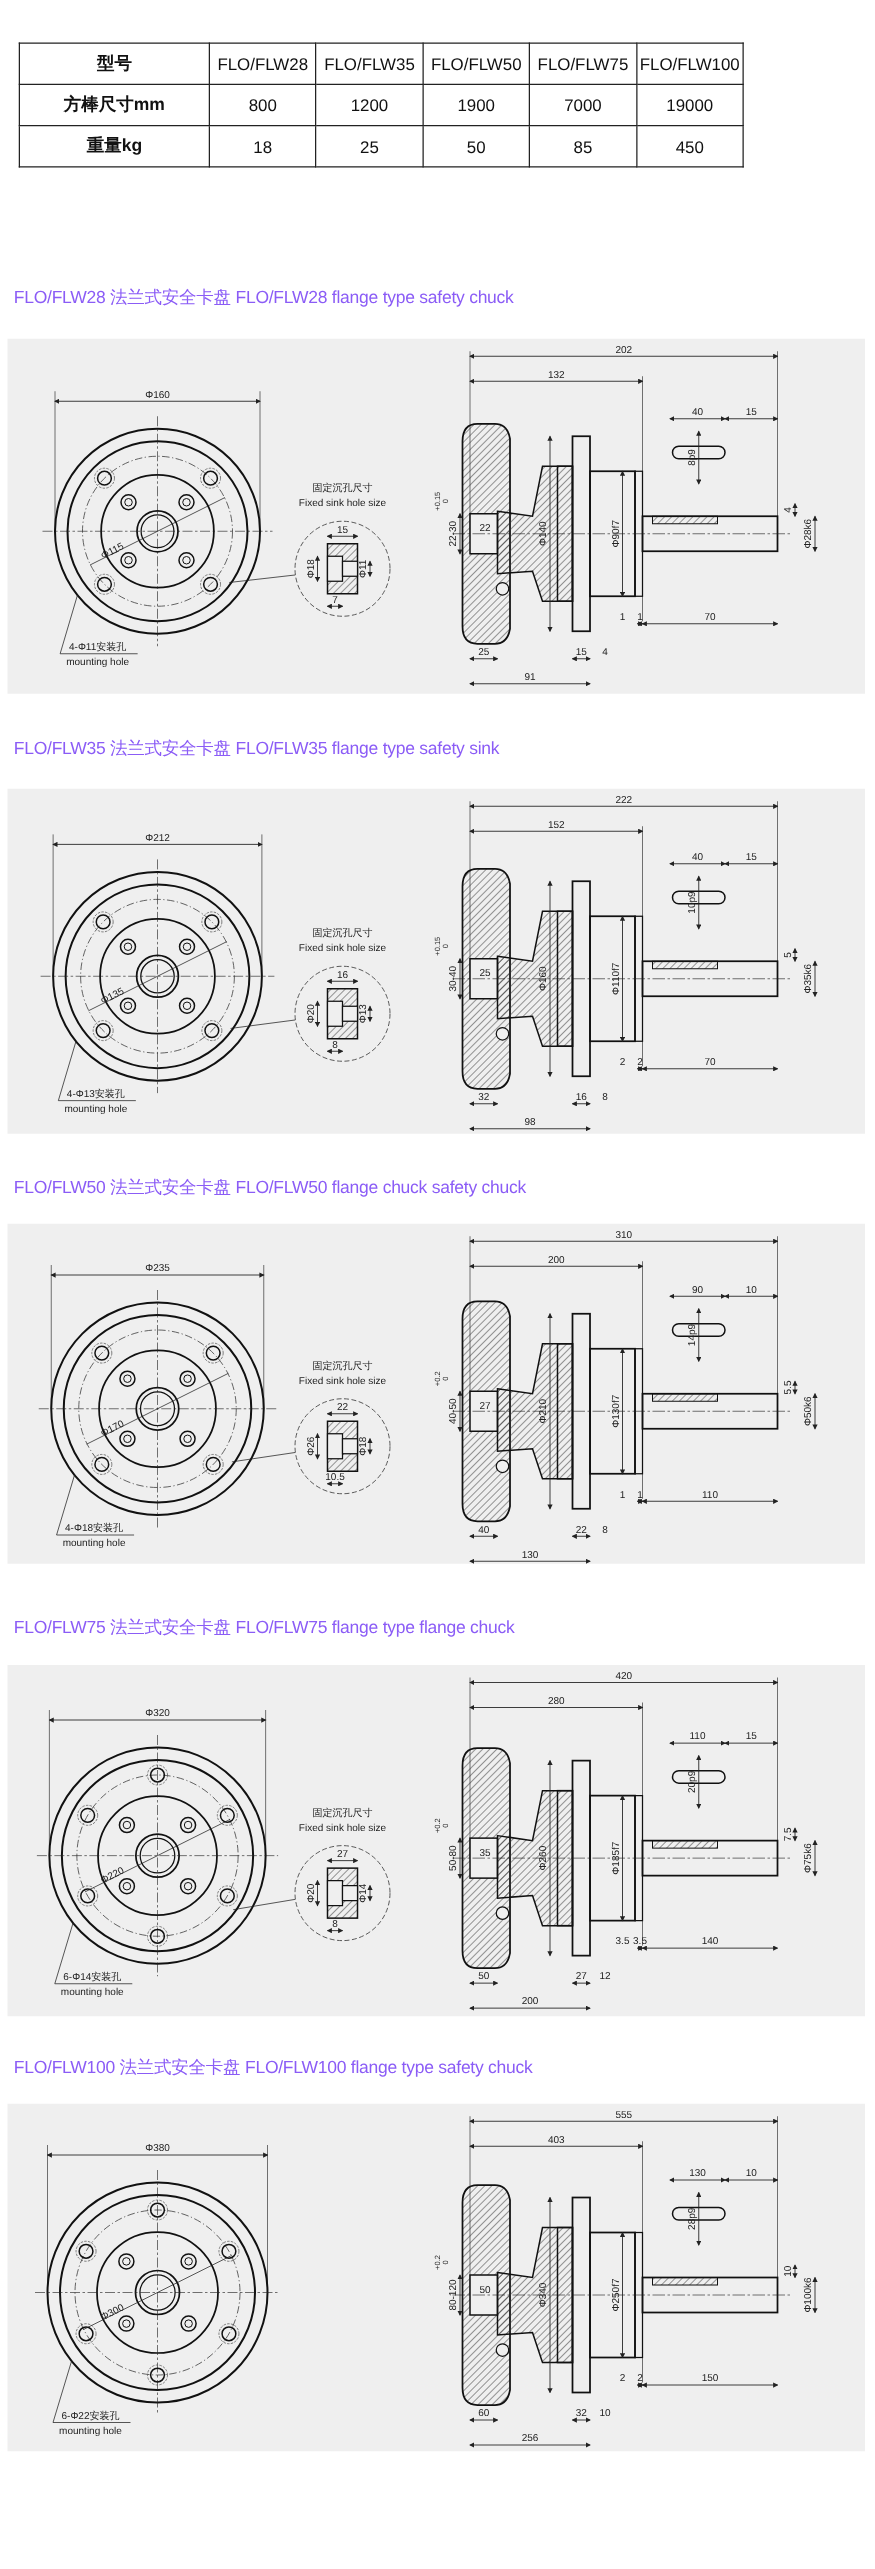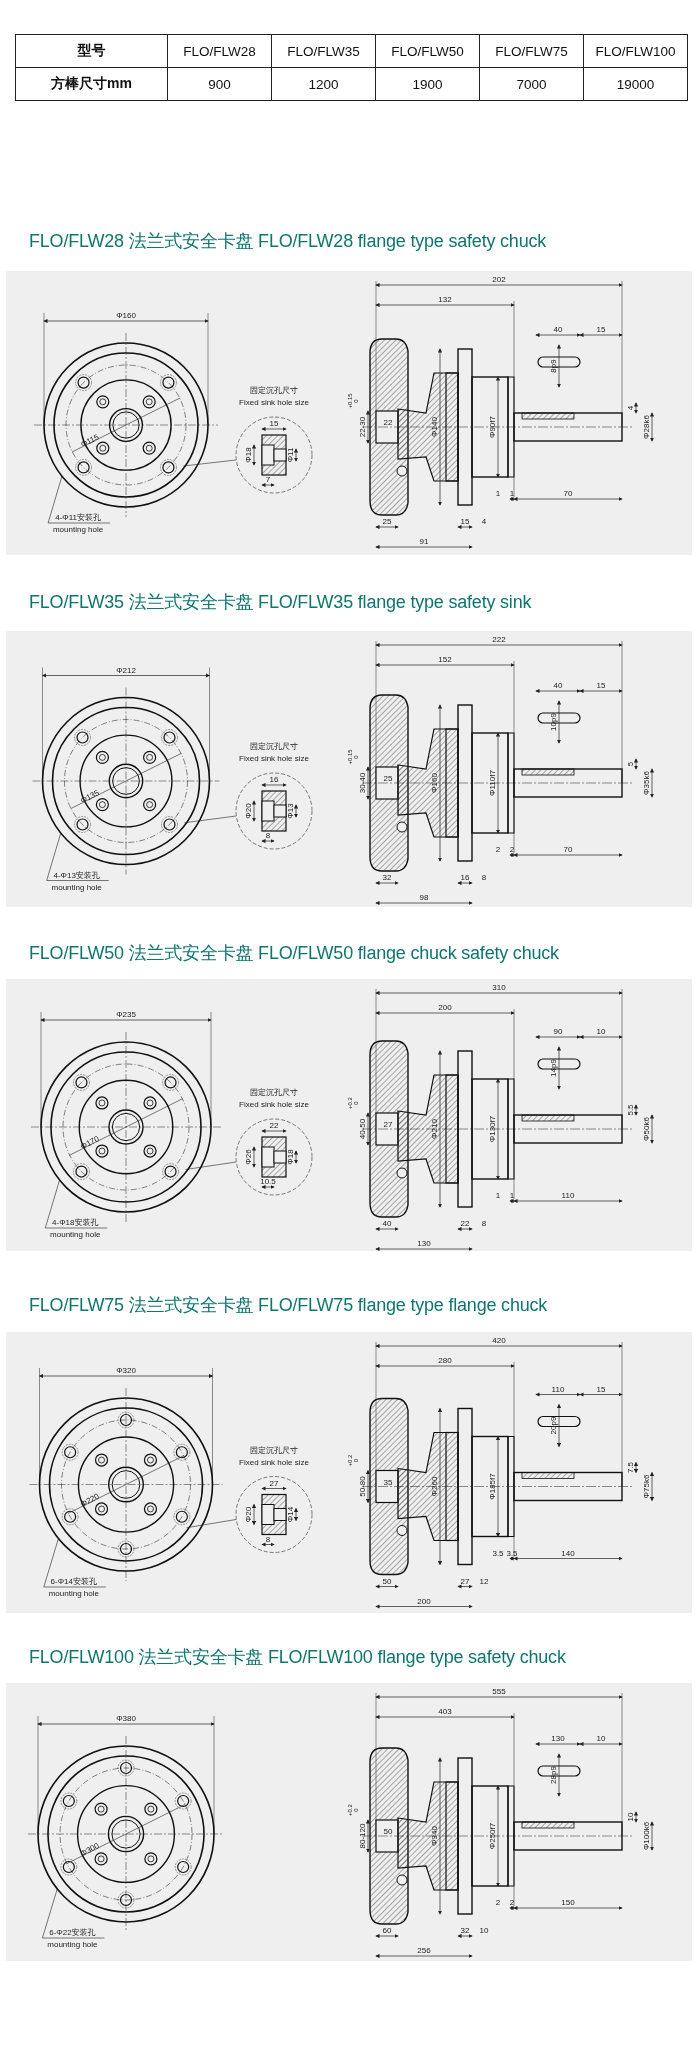--- a/index.html
+++ b/index.html
@@ -1,24 +1,24 @@
 <!DOCTYPE html>
 <html><head>
 <meta charset="utf-8">
 <style>
   html, body { margin:0; padding:0; background:#ffffff; }
   body { width:700px; height:2055px; position:relative; overflow:hidden;
          font-family:"Liberation Sans", "DejaVu Sans", sans-serif; color:#111; }
-  #spec-table { position:absolute; left:15px; top:34px; width:673px; border-collapse:collapse;
+  #spec-table { position:absolute; left:15px; top:34px; width:580px; border-collapse:collapse;
                 table-layout:fixed; font-size:13.5px; }
   #spec-table td { border:1px solid #222; height:32px; text-align:center; vertical-align:middle;
                    padding:0; white-space:nowrap; }
   #spec-table td.rowhead { font-weight:bold; font-size:14px; }
   #spec-table col.c0 { width:152px; }
-  .heading { position:absolute; left:29px; font-size:18px; color:#0f766e; letter-spacing:-0.2px;
+  .heading { position:absolute; left:11px; font-size:14px; color:#8b5cf6; letter-spacing:-0.2px;
              white-space:nowrap; }
   .panel { position:absolute; left:6px; width:686px; background:#efefef; }
   .panel svg { position:absolute; left:0; top:0; width:686px; height:100%; overflow:visible; }
   svg text { font-family:"Liberation Sans", "DejaVu Sans", sans-serif; fill:#222; }
 </style>
 </head>
 <body>
 
 <table id="spec-table">
   <colgroup>
@@ -33,25 +33,33 @@
     <tr>
       <td class="rowhead">型号</td>
       <td>FLO/FLW28</td>
       <td>FLO/FLW35</td>
       <td>FLO/FLW50</td>
       <td>FLO/FLW75</td>
       <td>FLO/FLW100</td>
     </tr>
     <tr>
       <td class="rowhead">方棒尺寸mm</td>
-      <td>900</td>
+      <td>800</td>
       <td>1200</td>
       <td>1900</td>
       <td>7000</td>
       <td>19000</td>
+    </tr>
+    <tr>
+      <td class="rowhead">重量kg</td>
+      <td>18</td>
+      <td>25</td>
+      <td>50</td>
+      <td>85</td>
+      <td>450</td>
     </tr>
   </tbody>
 </table>
 
 <div class="heading" style="top:229px">FLO/FLW28 法兰式安全卡盘 FLO/FLW28 flange type safety chuck</div>
 <div class="heading" style="top:590px">FLO/FLW35 法兰式安全卡盘 FLO/FLW35 flange type safety sink</div>
 <div class="heading" style="top:941px">FLO/FLW50 法兰式安全卡盘 FLO/FLW50 flange chuck safety chuck</div>
 <div class="heading" style="top:1293px">FLO/FLW75 法兰式安全卡盘 FLO/FLW75 flange type flange chuck</div>
 <div class="heading" style="top:1645px">FLO/FLW100 法兰式安全卡盘 FLO/FLW100 flange type safety chuck</div>
 

